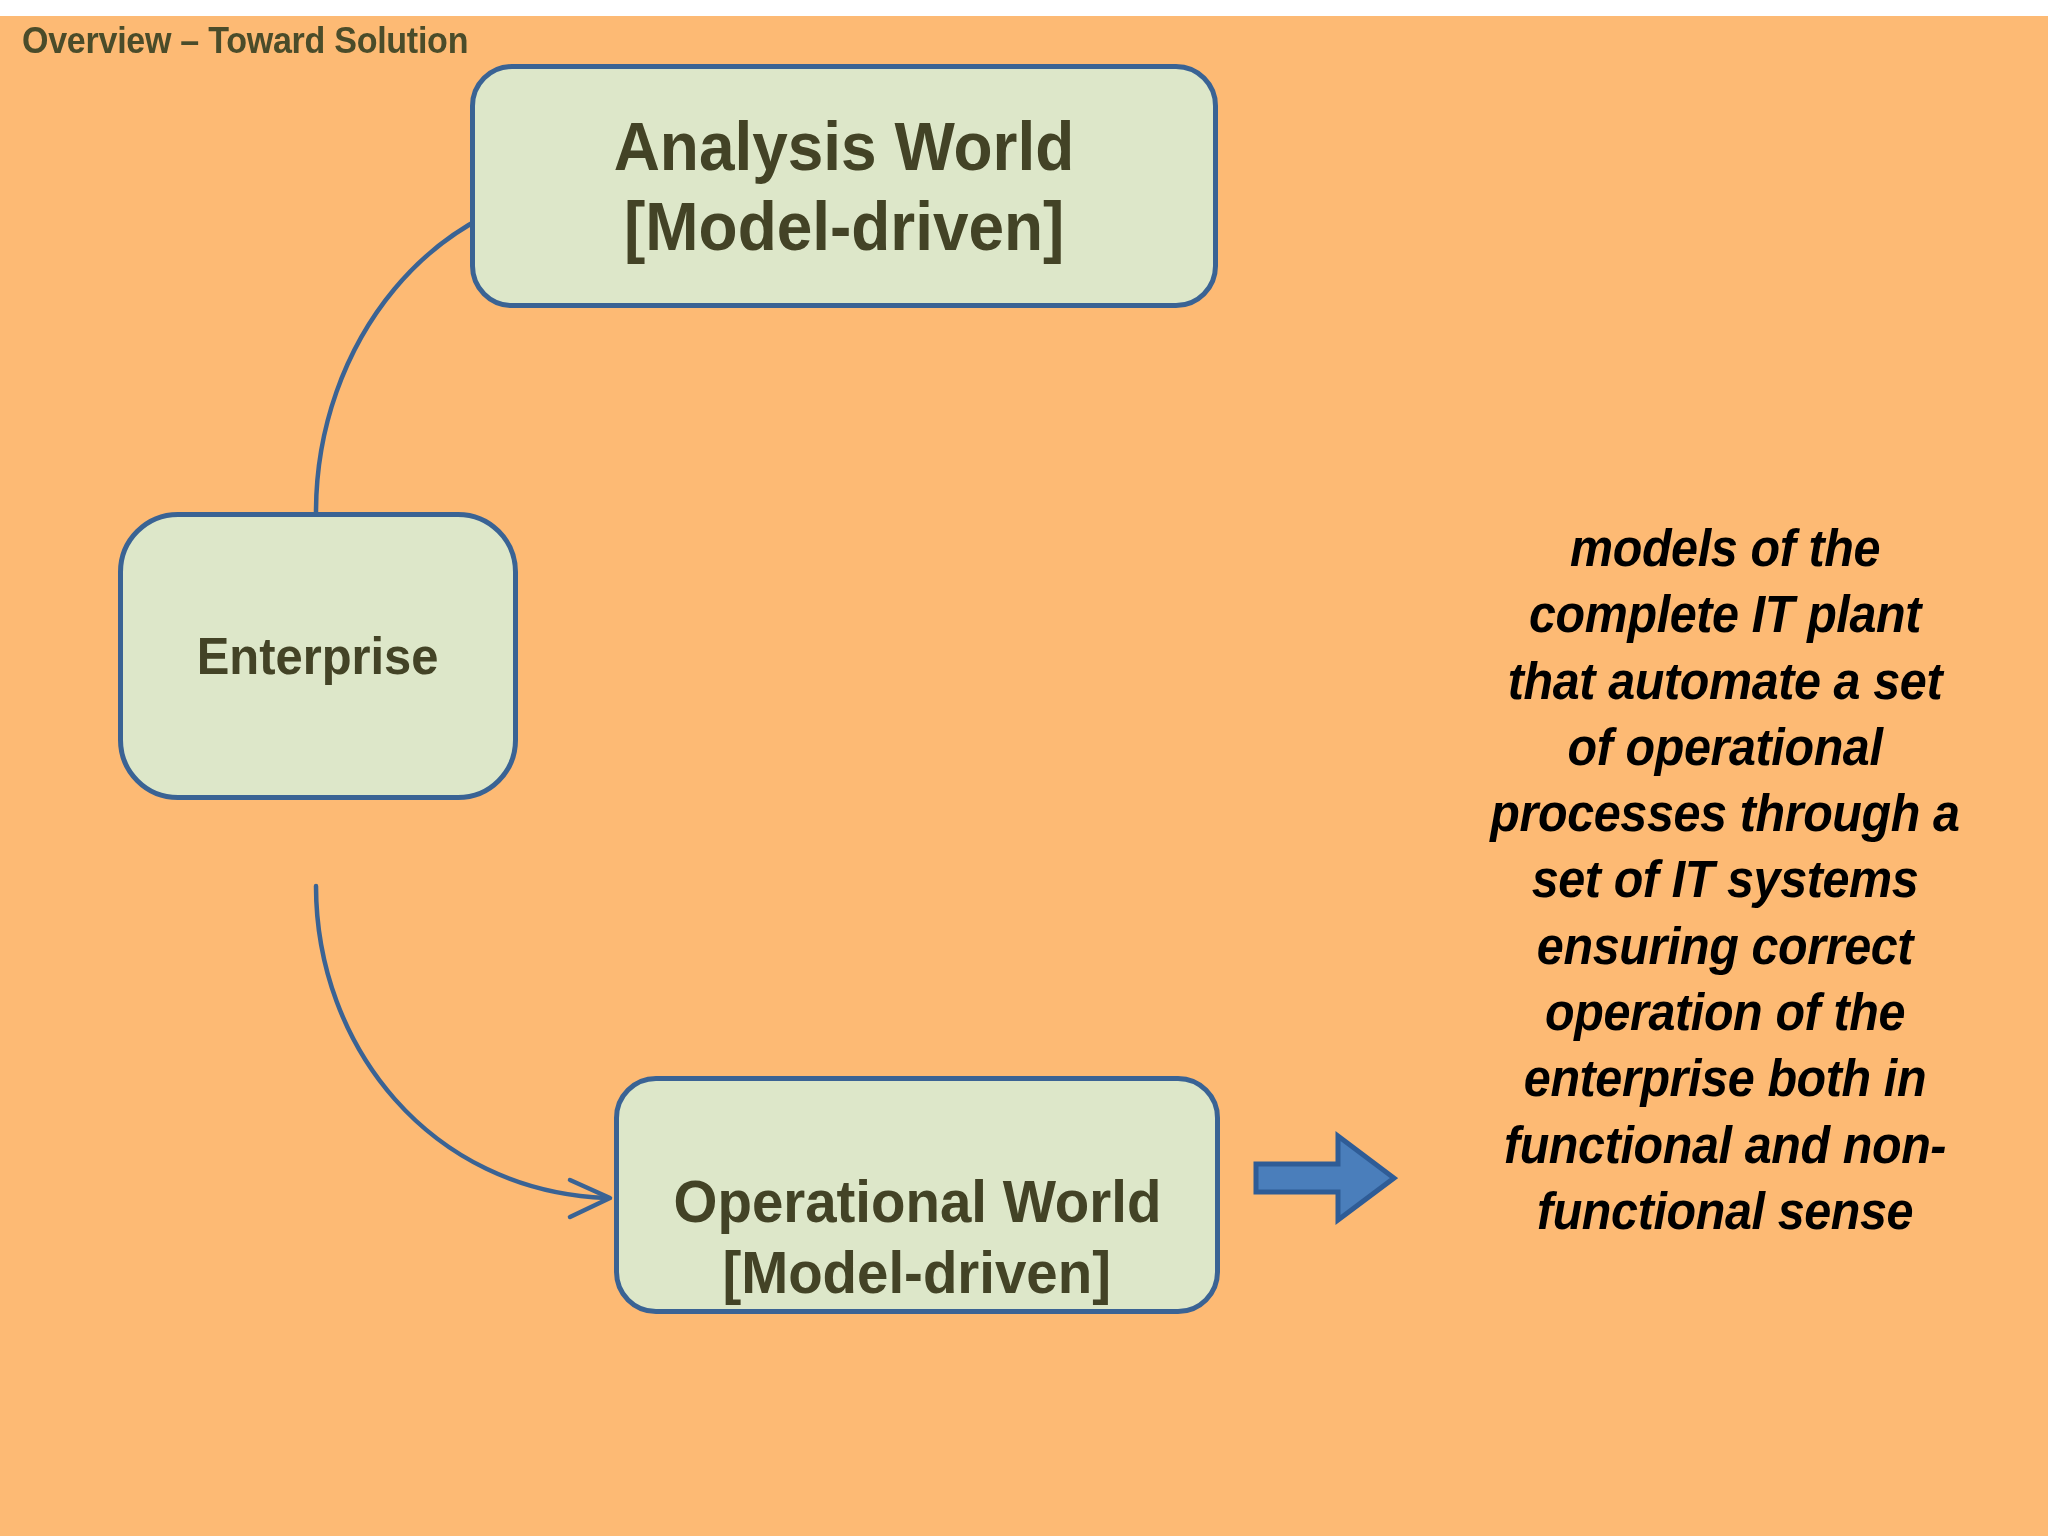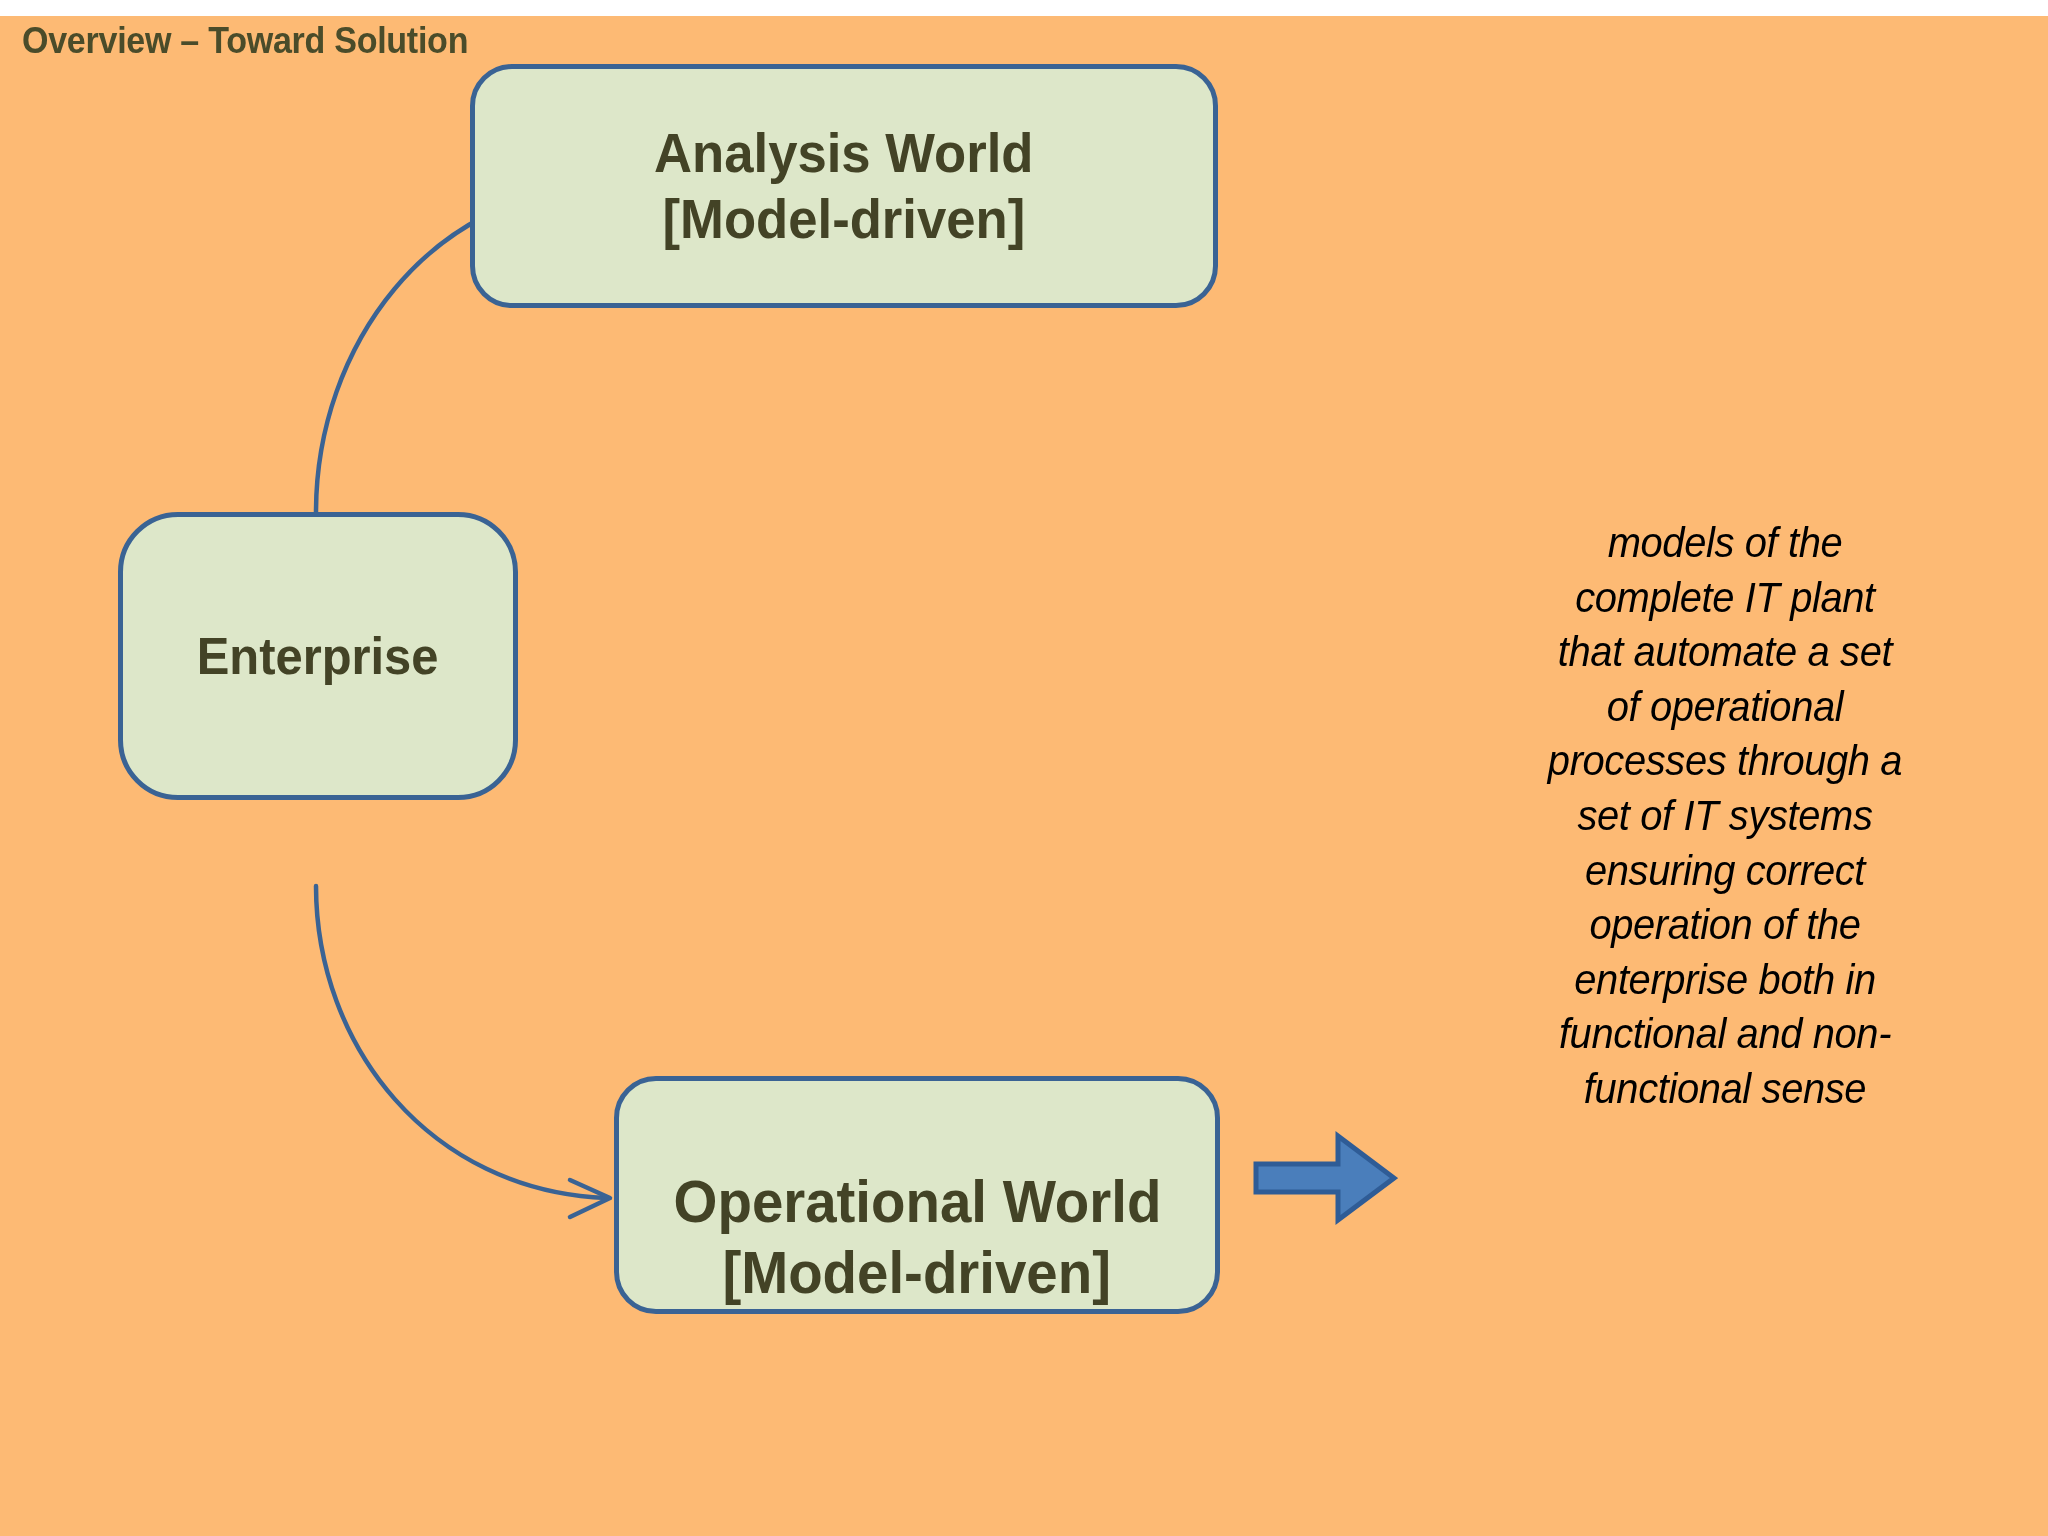--- a/index.html
+++ b/index.html
@@ -58,21 +58,21 @@
     display: block;
     white-space: nowrap;
     transform: scaleX(0.94);
   }
 
   #box-analysis {
     left: 470px;
     top: 48px;
     width: 748px;
     height: 244px;
-    font-size: 56px;
+    font-size: 68px;
     line-height: 1.18;
     align-items: center;
   }
 
   #box-enterprise {
     left: 118px;
     top: 496px;
     width: 400px;
     height: 288px;
     border-radius: 60px;
@@ -110,23 +110,23 @@
     z-index: 2;
   }
 
   
   #description {
     position: absolute;
     left: 1428px;
     top: 500px;
     width: 594px;
     text-align: center;
-    font-size: 42px;
+    font-size: 51px;
     line-height: 1.30;
-    font-weight: normal;
+    font-weight: bold;
     font-style: italic;
     color: #000000;
     letter-spacing: -0.4px;
   }
   #description .dline {
     display: block;
     white-space: nowrap;
     transform: scaleX(0.95);
   }
 </style>

